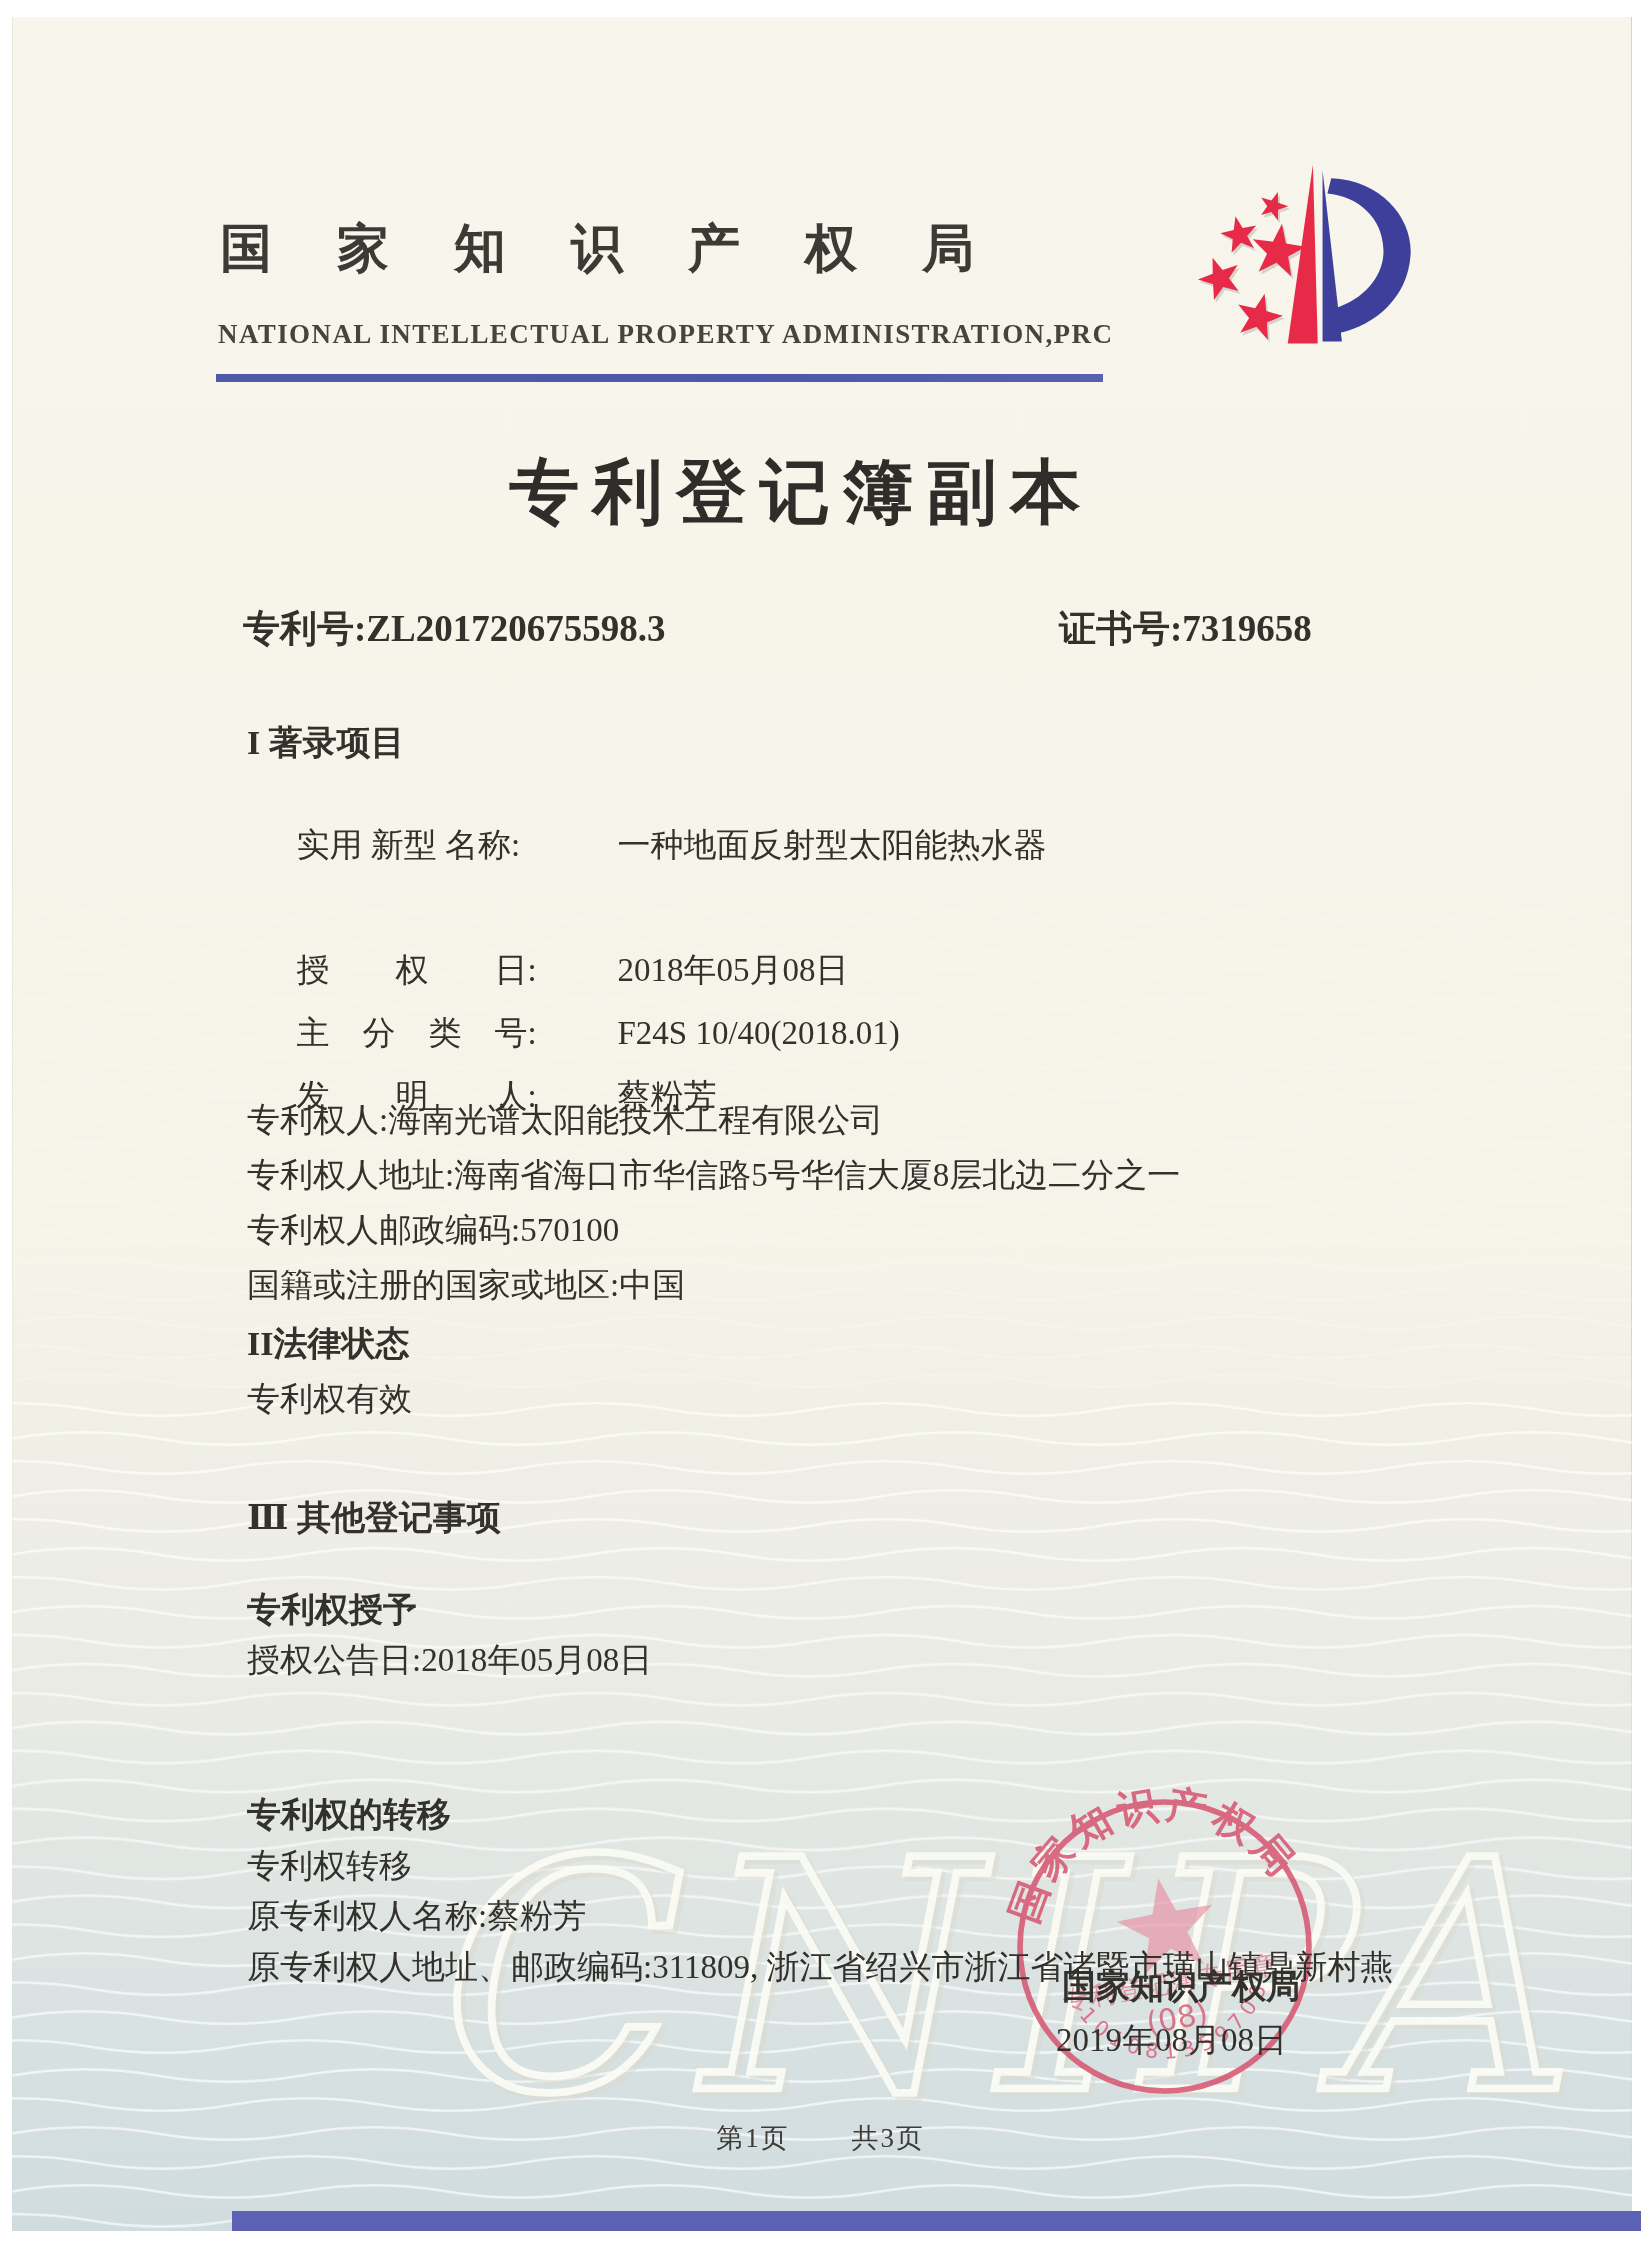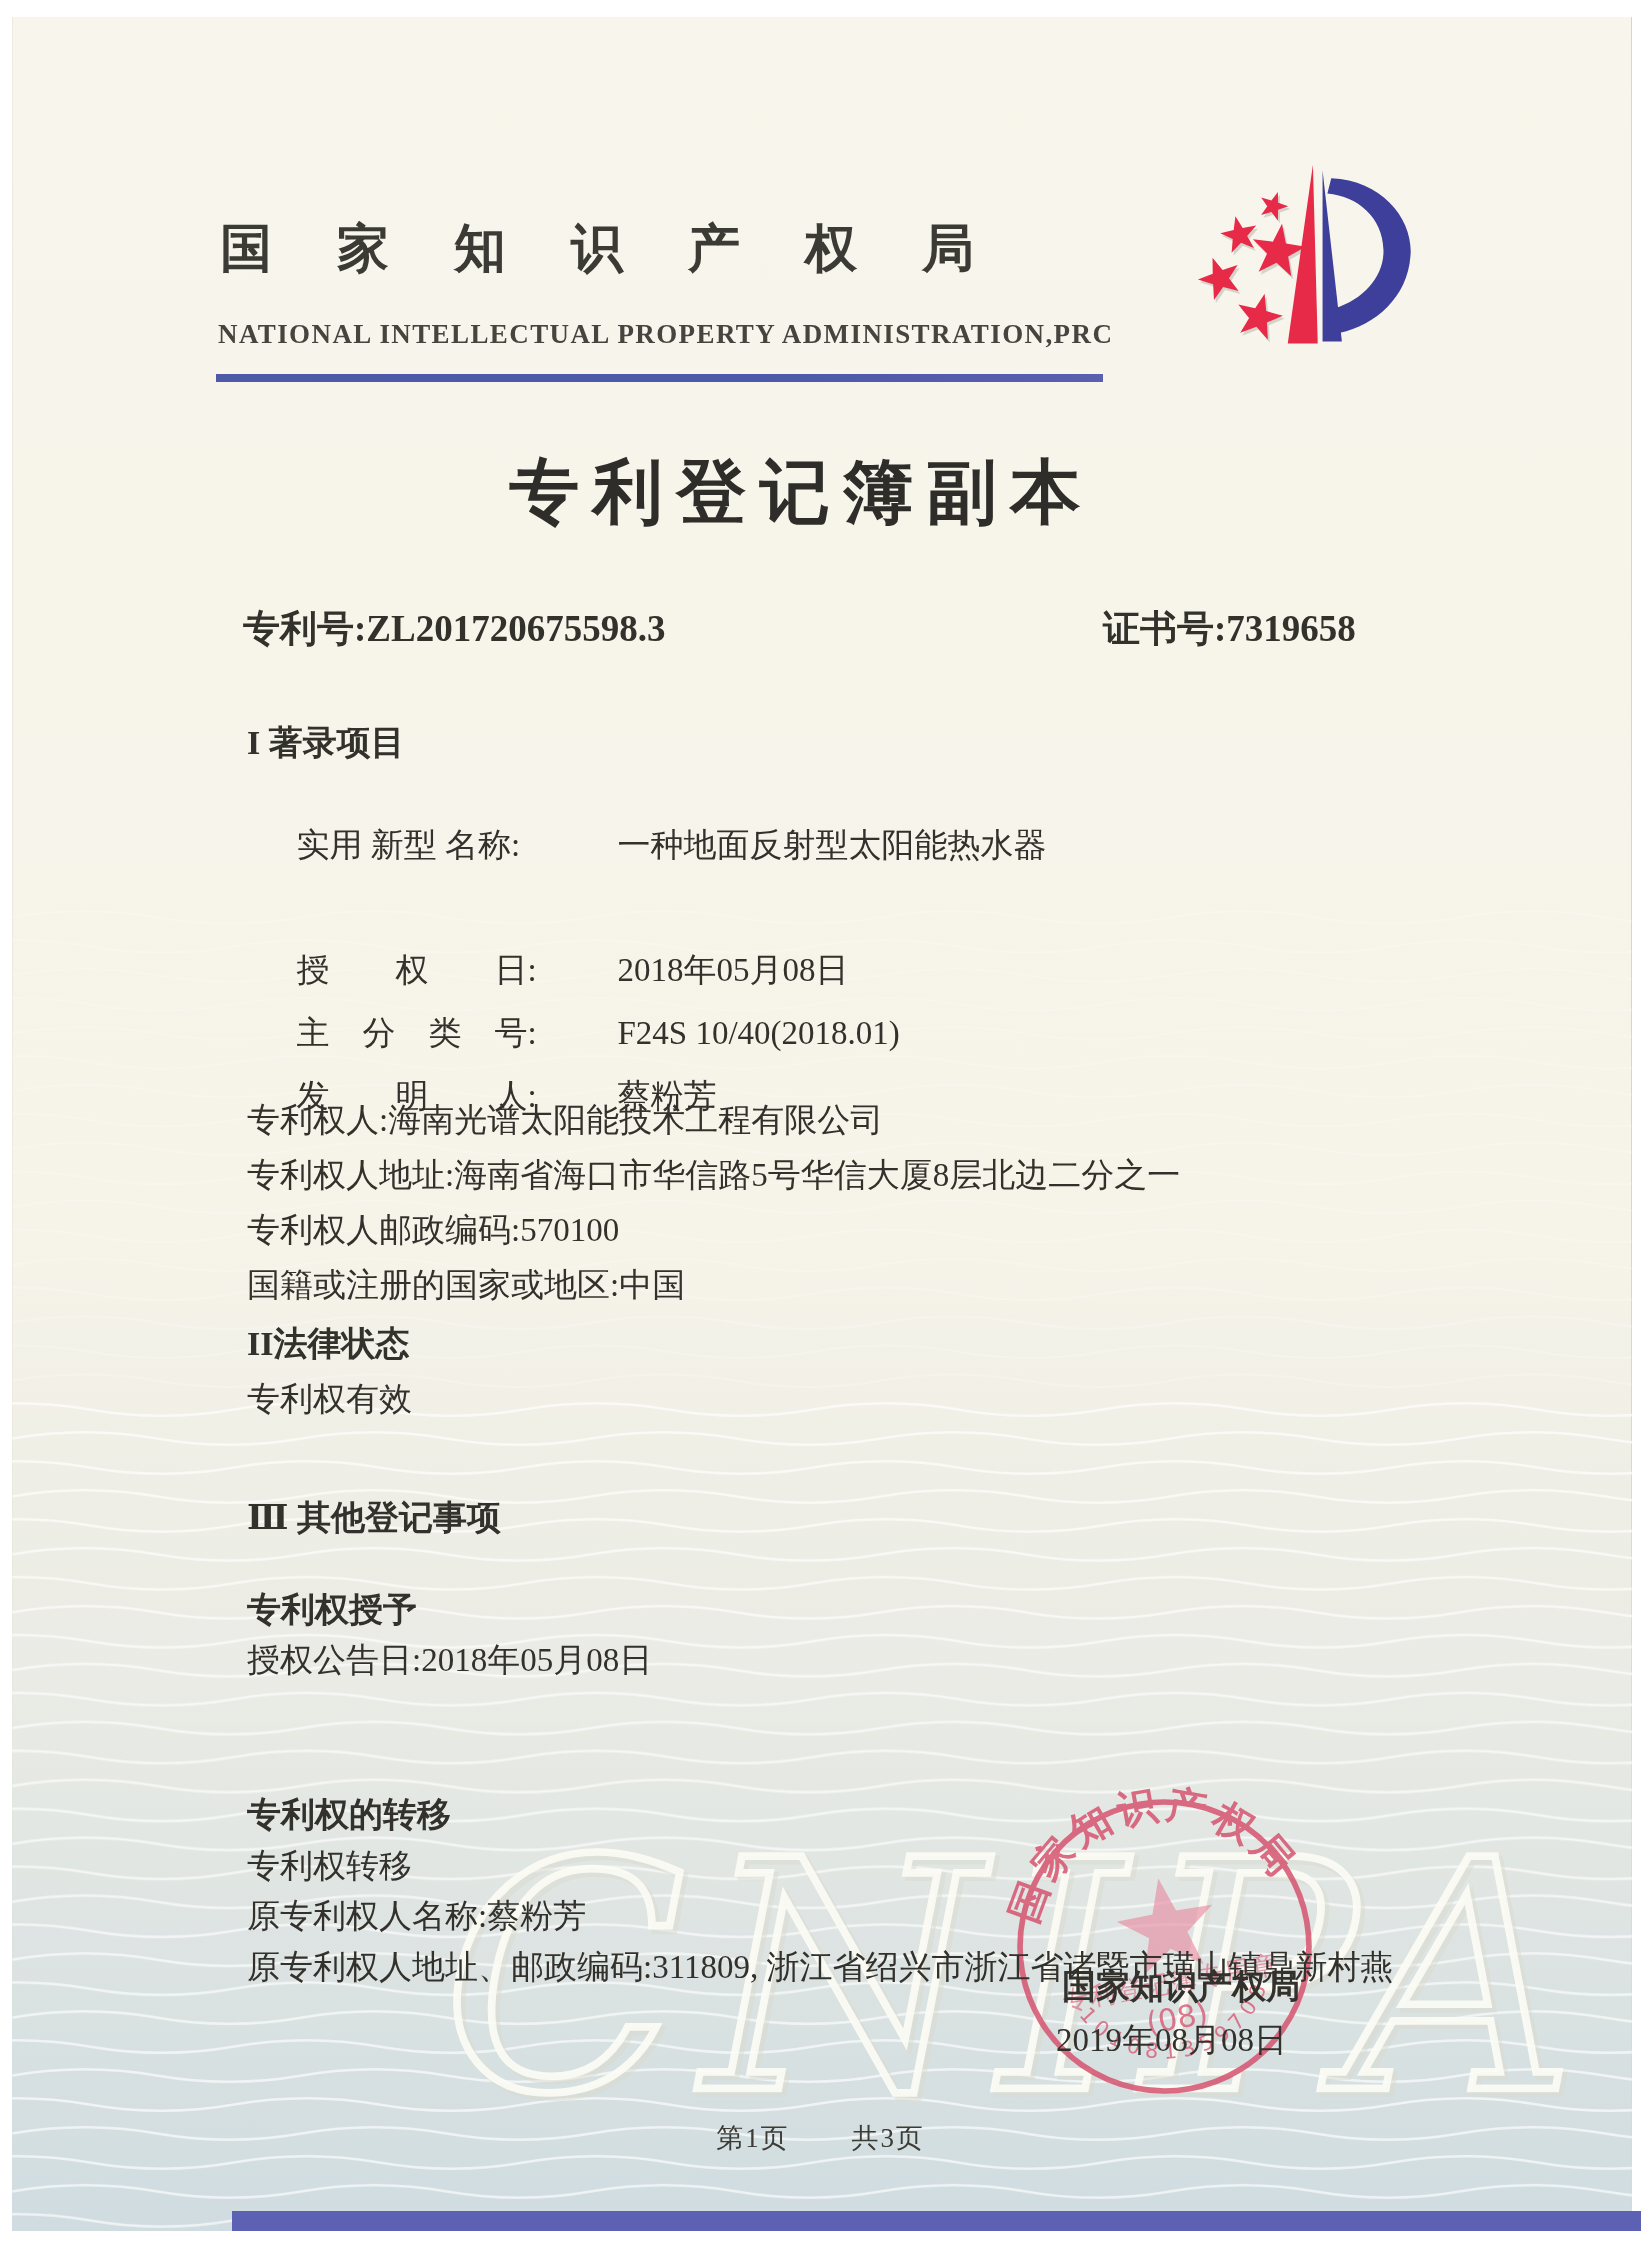--- a/index.html
+++ b/index.html
@@ -142,21 +142,21 @@
         <use href="#lstar" transform="translate(66,172) scale(2.5) rotate(14)"></use>
       </g>
       <polygon points="122,14 127,199 96,199" fill="#e62a47"></polygon>
       <polygon points="132,20 152,197 132,197" fill="#3d3f9a"></polygon>
       <path d="M141,28 C 195,30 226,72 223,108 C 220,152 186,180 150,188 L 144,163 C 176,153 196,128 195,102 C 194,69 169,47 137,44 Z" fill="#3d3f9a"></path>
     </svg>
 
     <div class="abs doc-title">专利登记簿副本</div>
 
     <div class="abs patline" style="left:243px;">专利号:ZL201720675598.3</div>
-    <div class="abs patline" style="left:1103px;">证书号:7319658</div>
+    <div class="abs patline" style="left:1059px;">证书号:7319658</div>
 
     <div class="abs sechead" style="left:247px;top:720px;">I 著录项目</div>
 
     <div class="row" style="top:786px;">
       <span class="lab">实用 新型 名称:</span><span>一种地面反射型太阳能热水器</span>
     </div>
     <div class="row" style="top:911px;">
       <span class="lab">授　　权　　日:</span><span>2018年05月08日</span>
     </div>
     <div class="row" style="top:974px;">

